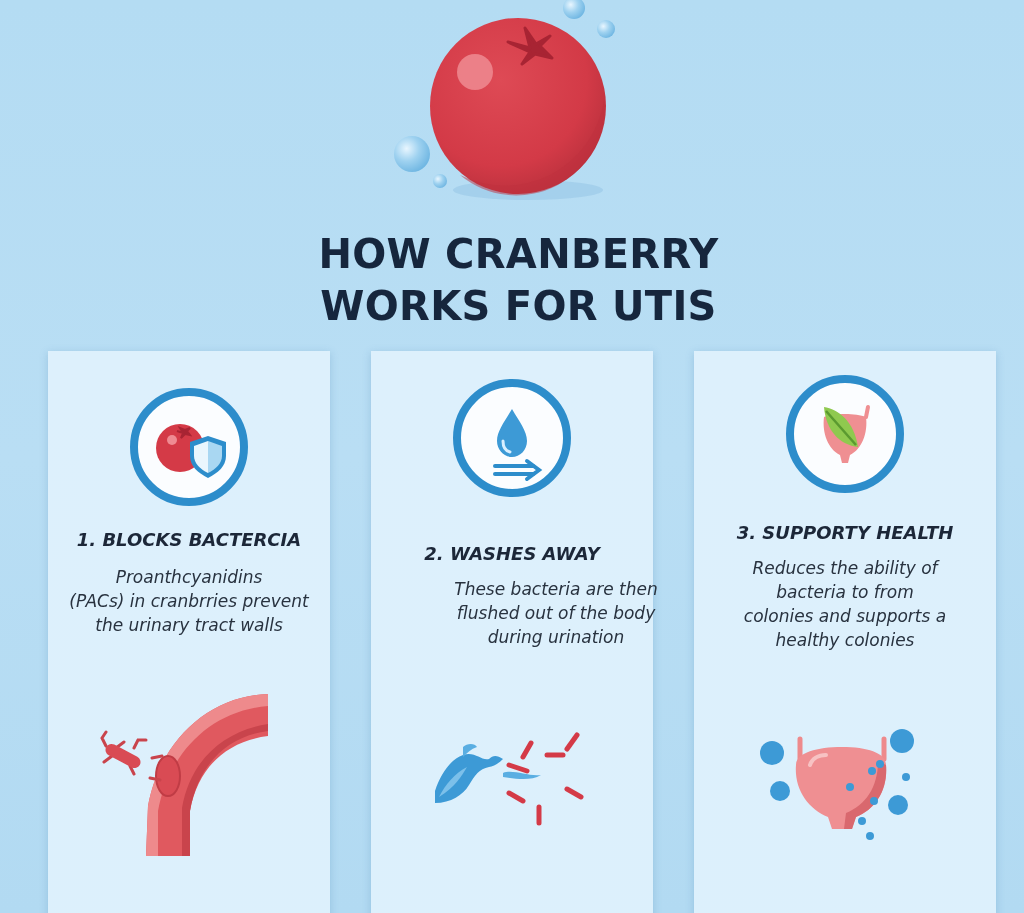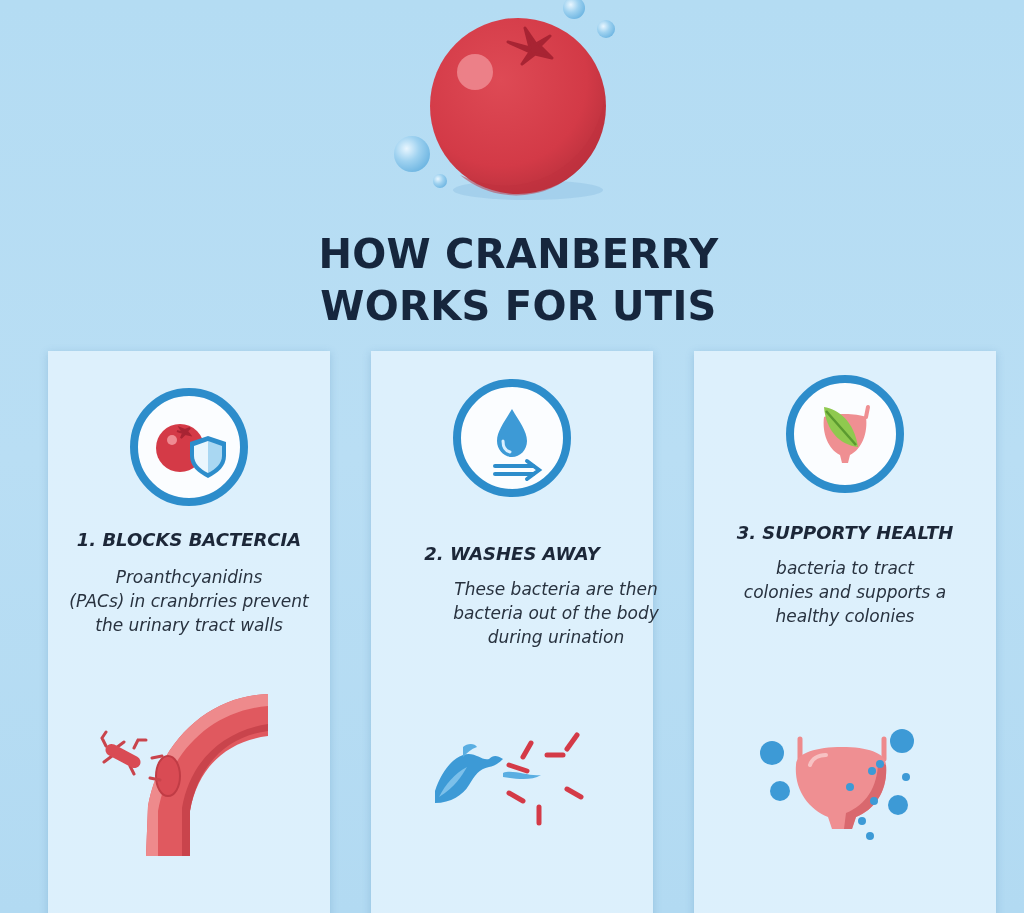--- a/index.html
+++ b/index.html
@@ -114,21 +114,21 @@
       <g stroke="#2d8dcb" stroke-width="4" stroke-linecap="round" fill="none">
         <path d="M34 79 L72 79"></path>
         <path d="M34 87 L72 87"></path>
         <path d="M66 74 L78 83 L66 92"></path>
       </g>
     </svg>
   </div>
   <div class="card-heading" style="top:192px;">2. WASHES AWAY</div>
   <div class="card-text" style="top:226px;margin-left:44px;">
     <span>These bacteria are then</span>
-    <span>bacteria out of the body</span>
+    <span>flushed out of the body</span>
     <span>during urination</span>
   </div>
   <svg class="illus" style="left:60px; top:380px;" width="170" height="110" viewBox="0 0 170 110">
     <path d="M4 60 C10 42 20 28 32 24 C44 20 50 30 58 28 C62 24 66 24 72 28 C68 32 62 36 58 36 C48 38 44 44 38 54 C32 64 20 72 4 72 Z" fill="#3d9ad6"></path>
     <path d="M8 66 C14 54 24 42 36 36 C30 46 24 56 8 66 Z" fill="#7cc0ea"></path>
     <path d="M32 16 C36 12 44 12 46 16 C40 18 36 22 32 26 Z" fill="#5aaee2"></path>
     <path d="M72 42 C82 38 98 46 110 44 C100 50 86 48 72 46 Z" fill="#5aaee2"></path>
     <g stroke="#d43a47" stroke-width="5" stroke-linecap="round">
       <line x1="100" y1="12" x2="92" y2="26"></line>
       <line x1="116" y1="24" x2="132" y2="24"></line>
@@ -145,21 +145,22 @@
   <div class="icon-circle" style="top:24px;">
     <svg viewBox="0 0 102 102">
       <path d="M30 34 C28 50 34 66 46 72 L48 80 L54 80 L56 72 C68 66 74 50 72 34 C62 30 40 30 30 34 Z" fill="#ef8f92"></path>
       <path d="M72 34 L74 24" stroke="#ef8f92" stroke-width="4" stroke-linecap="round"></path>
       <path d="M30 24 C44 26 60 38 64 64 C46 62 32 48 30 24 Z" fill="#8fc94f"></path>
       <path d="M32 28 L62 62" stroke="#5a9a2f" stroke-width="2.5"></path>
     </svg>
   </div>
   <div class="card-heading" style="top:171px;">3. SUPPORTY HEALTH</div>
   <div class="card-text" style="top:205px;">
-    <span>bacteria to tract</span>
+    <span>Reduces the ability of</span>
+    <span>bacteria to from</span>
     <span>colonies and supports a</span>
     <span>healthy colonies</span>
   </div>
   <svg class="illus" style="left:62px; top:362px;" width="170" height="140" viewBox="0 0 170 140">
     <path d="M44 26 L44 46 M128 26 L128 46" stroke="#ee8a8c" stroke-width="5" stroke-linecap="round"></path>
     <path d="M40 52 C40 40 60 34 86 34 C112 34 130 40 130 52 C132 76 120 96 100 104 L96 116 L76 116 L72 104 C52 96 38 76 40 52 Z" fill="#ef8f92"></path>
     <path d="M130 52 C132 76 120 96 100 104 L96 116 L88 116 L90 100 C110 92 122 74 122 48 Z" fill="#d9686e"></path>
     <path d="M54 52 C56 46 62 42 70 42" stroke="#f7c2c3" stroke-width="4" fill="none" stroke-linecap="round"></path>
     <g fill="#3d9ad6">
       <circle cx="16" cy="40" r="12"></circle>

